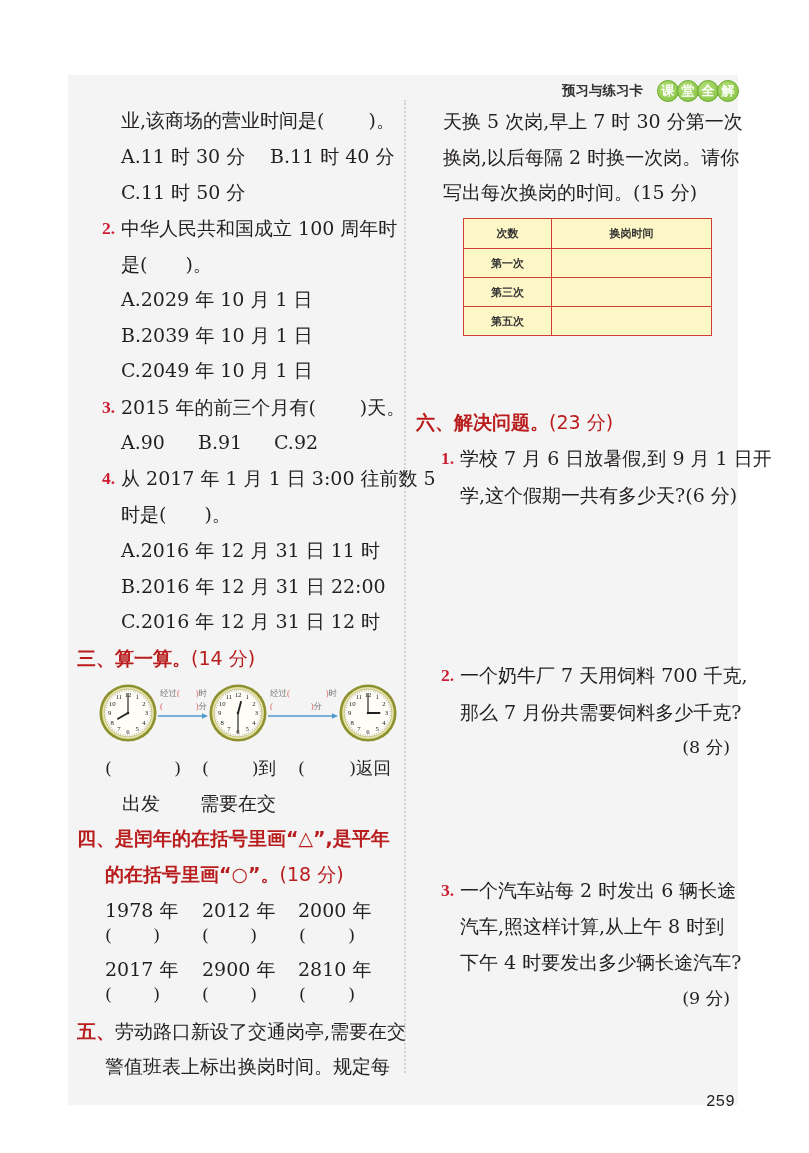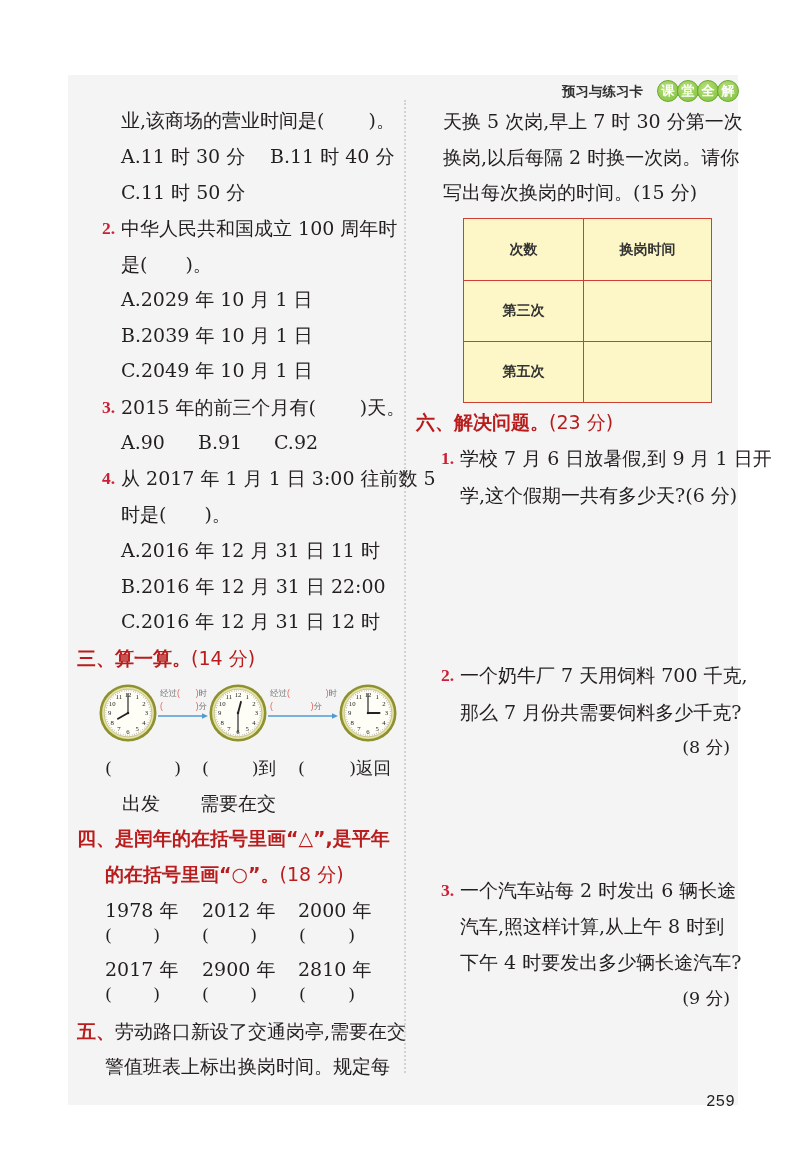--- a/index.html
+++ b/index.html
@@ -13,38 +13,38 @@
   .ln { position:absolute; font-size:19px; line-height:24px; white-space:nowrap; }
   .num { position:absolute; font-size:17.5px; line-height:24px; font-weight:bold; color:#cc1f35;
          font-family:"Liberation Serif", serif; }
   .green { color:#b91c1c; }
   .bold { font-weight:bold; }
   .head { font-family:"DejaVu Sans", "Liberation Sans", sans-serif; }
   .pair { position:absolute; display:flex; justify-content:space-between; font-size:17.5px; line-height:24px; white-space:nowrap; }
 
   
   .series-label { position:absolute; left:562px; top:82px; font-size:13.5px; line-height:20px; font-weight:bold; color:#333;
-                  font-family:Liberation Serif, serif; }
+                  font-family:Liberation Mono, monospace; }
   .badge { position:absolute; left:657px; top:80px; display:flex; }
   .badge span { width:22px; height:22px; border-radius:50%; margin-right:-2px; display:flex; align-items:center; justify-content:center;
                 background:radial-gradient(circle at 40% 35%, #b6e07a, #7fbf3a); border:1px solid #6aa92c; color:#fff;
                 font-size:13px; font-weight:bold; font-family:"DejaVu Sans", sans-serif; box-sizing:border-box; }
 
   
   .clock { position:absolute; }
   .clock text { font-size:7px; font-family:"Liberation Serif", serif; fill:#222; text-anchor:middle; }
   .arrow { position:absolute; }
-  .interval { position:absolute; font-size:8.5px; line-height:13px; color:#777; font-family:Liberation Sans, sans-serif; }
+  .interval { position:absolute; font-size:8.5px; line-height:13px; color:#777; font-family:Liberation Serif, serif; }
   .interval .row { display:flex; justify-content:space-between; white-space:nowrap; }
   .interval .red { color:#e0605a; }
 
   
   .shift-table { position:absolute; left:463px; top:218px; width:249px; border-collapse:collapse; background:#fdf6c6; }
-  .shift-table th, .shift-table td { border:1.5px solid #cf3f35; text-align:center; font-size:14px; font-weight:bold; color:#333;
-                  font-family:"DejaVu Sans", "Liberation Sans", sans-serif; padding:16px; }
+  .shift-table th, .shift-table td { border:1.5px solid #cf3f35; text-align:center; font-size:11px; font-weight:bold; color:#333;
+                  font-family:"DejaVu Sans", "Liberation Sans", sans-serif; padding:0; }
   .shift-table th { height:29px; }
   .shift-table td { height:28px; }
   .shift-table .c1 { width:87px; }
 
   .score-r { position:absolute; right:79px; font-size:17.5px; line-height:24px; white-space:nowrap;text-align:center; }
   .page-num { position:absolute; left:706px; top:1091px; font-size:16px; line-height:22px; font-family:Liberation Mono, monospace;text-align:right; }
 </style>
 </head>
 <body>
 
@@ -245,20 +245,24 @@
 <div class="ln" style="left:443px;top:145px">换岗,以后每隔 2 时换一次岗。请你</div>
 <div class="ln" style="left:443px;top:180px">写出每次换岗的时间。(15 分)</div>
 
 <table class="shift-table">
   <tbody>
       <tr>
     <th class="c1">次数</th>
     <th>换岗时间</th>
   </tr>
   <tr>
+    <td class="c1">第一次</td>
+    <td></td>
+  </tr>
+  <tr>
     <td class="c1">第三次</td>
     <td></td>
   </tr>
   <tr>
     <td class="c1">第五次</td>
     <td></td>
   </tr>
 </tbody>
   </table>
 

